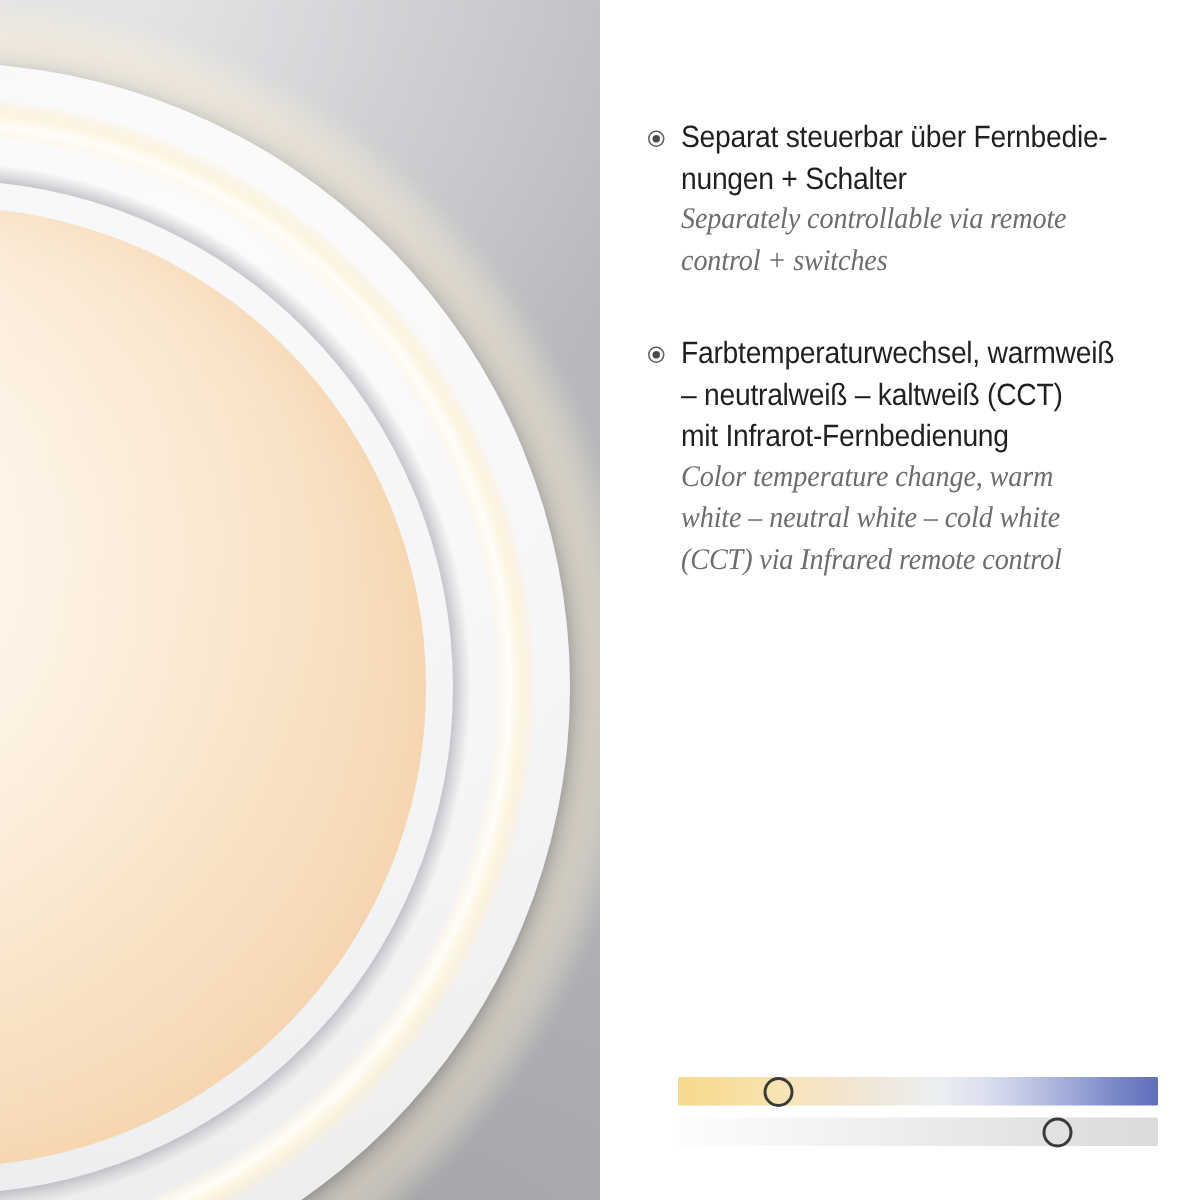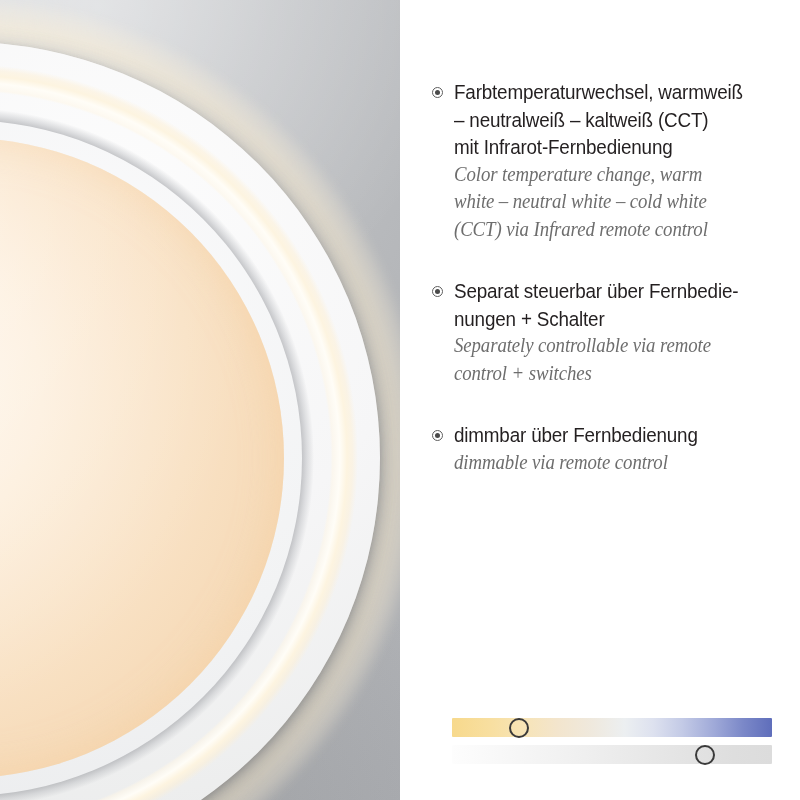--- a/index.html
+++ b/index.html
@@ -321,41 +321,36 @@
       </div>
     </div>
   </div>
 
   <div id="panel">
 
     <div class="feature-list">
 
       <div class="feature">
         <span class="bullet"></span>
+        <div class="de">Separat steuerbar über Fernbedie-
+nungen + Schalter</div>
+        <div class="en">Separately controllable via remote
+control + switches</div>
+      </div>
+
+      <div class="feature">
+        <span class="bullet"></span>
         <div class="de">Farbtemperaturwechsel, warmweiß
 – neutralweiß –  kaltweiß (CCT)
 mit Infrarot-Fernbedienung</div>
         <div class="en">Color temperature change, warm
 white – neutral white – cold white
 (CCT) via Infrared remote control</div>
       </div>
 
-      <div class="feature">
-        <span class="bullet"></span>
-        <div class="de">Separat steuerbar über Fernbedie-
-nungen + Schalter</div>
-        <div class="en">Separately controllable via remote
-control + switches</div>
-      </div>
-
-      <div class="feature">
-        <span class="bullet"></span>
-        <div class="de">dimmbar über Fernbedienung</div>
-        <div class="en">dimmable via remote control</div>
-      </div>
 
     </div>
 
     <div id="sliders">
 
       <div class="slider">
         <div class="track track-cct">
           <span class="thumb" id="thumb-cct" style="left: 21%;"></span>
         </div>
       </div>

